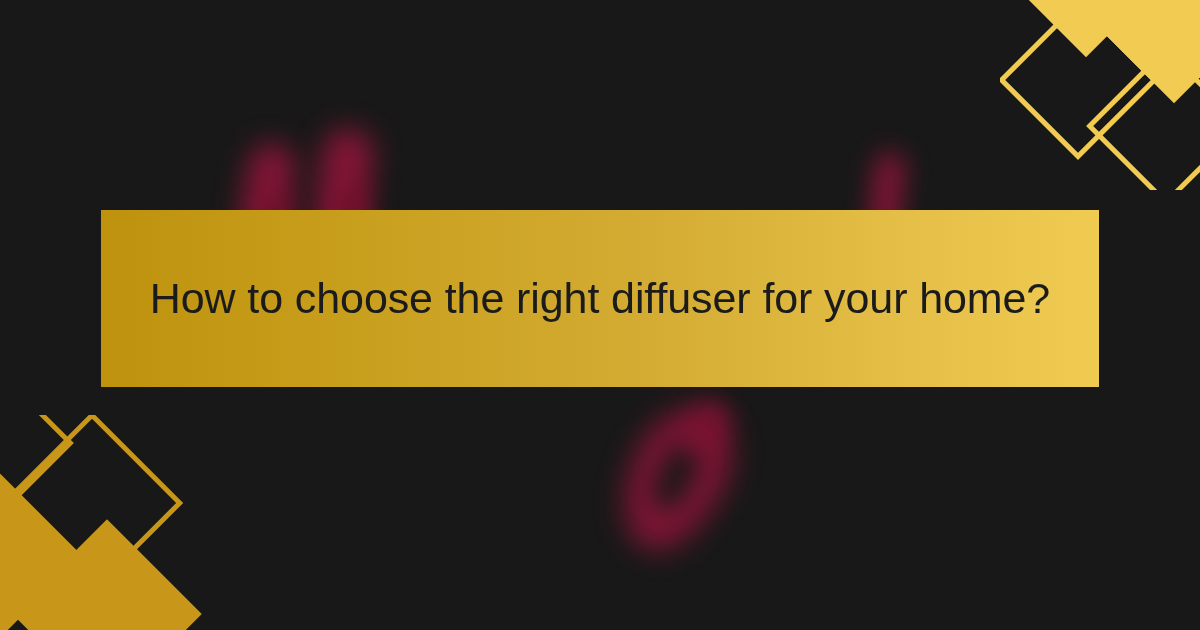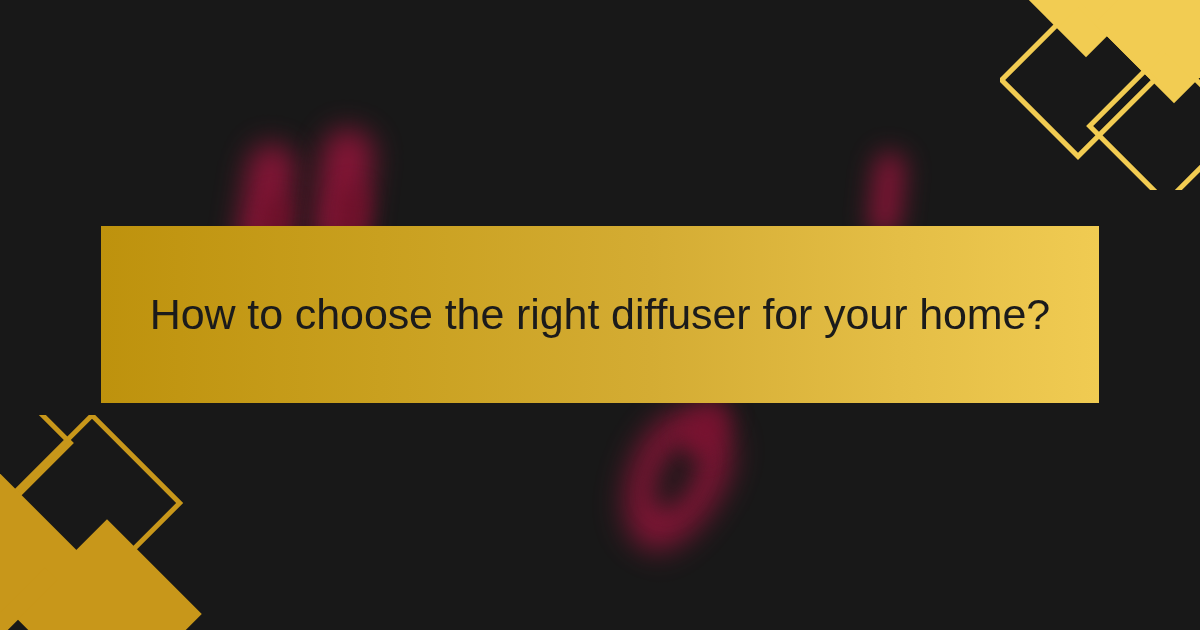--- a/index.html
+++ b/index.html
@@ -109,21 +109,21 @@
     bottom: 0;
     width: 215px;
     height: 215px;
   }
   .corner-deco svg { display: block; }
 
   
   #title-banner {
     position: absolute;
     left: 101px;
-    top: 226px;
+    top: 210px;
     width: 998px;
     height: 177px;
     background: linear-gradient(90deg, #BE920D 0%, #C9A01F 28%, #D4AC33 55%, #E4BE46 80%, #F0CB52 100%);
     display: flex;
     align-items: center;
     justify-content: center;
     box-sizing: border-box;
     padding: 0 46px;
   }
 

